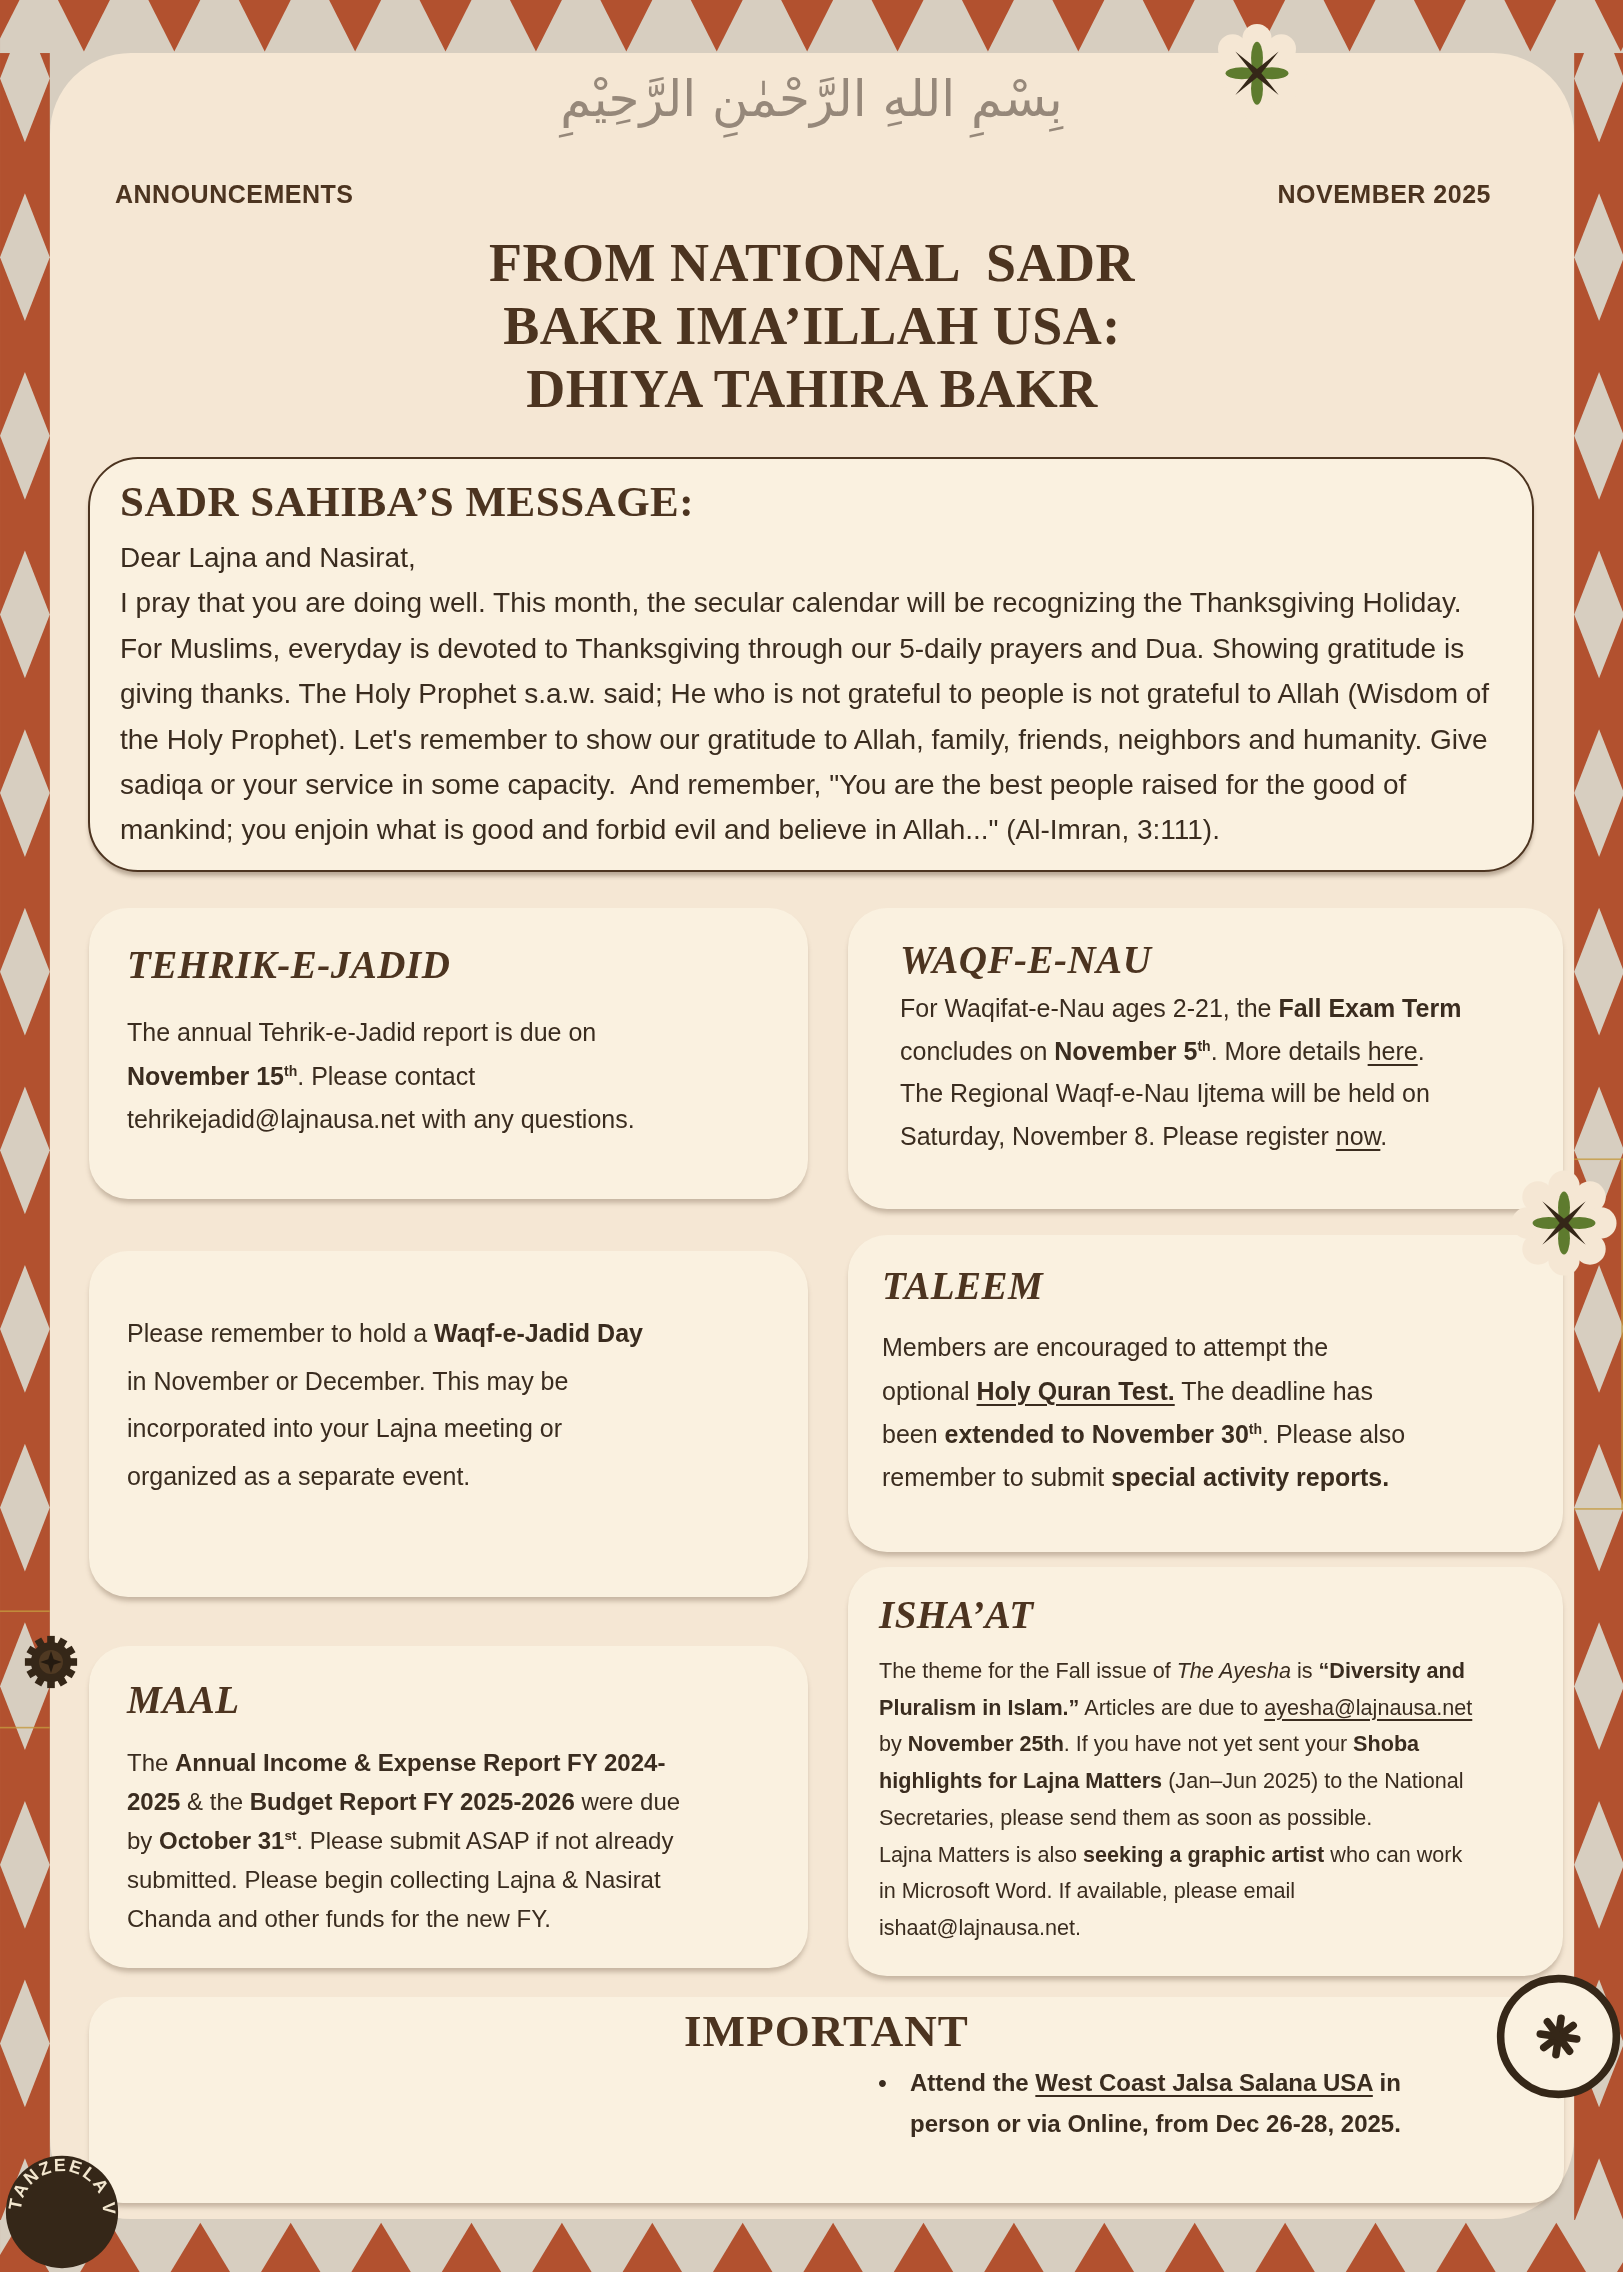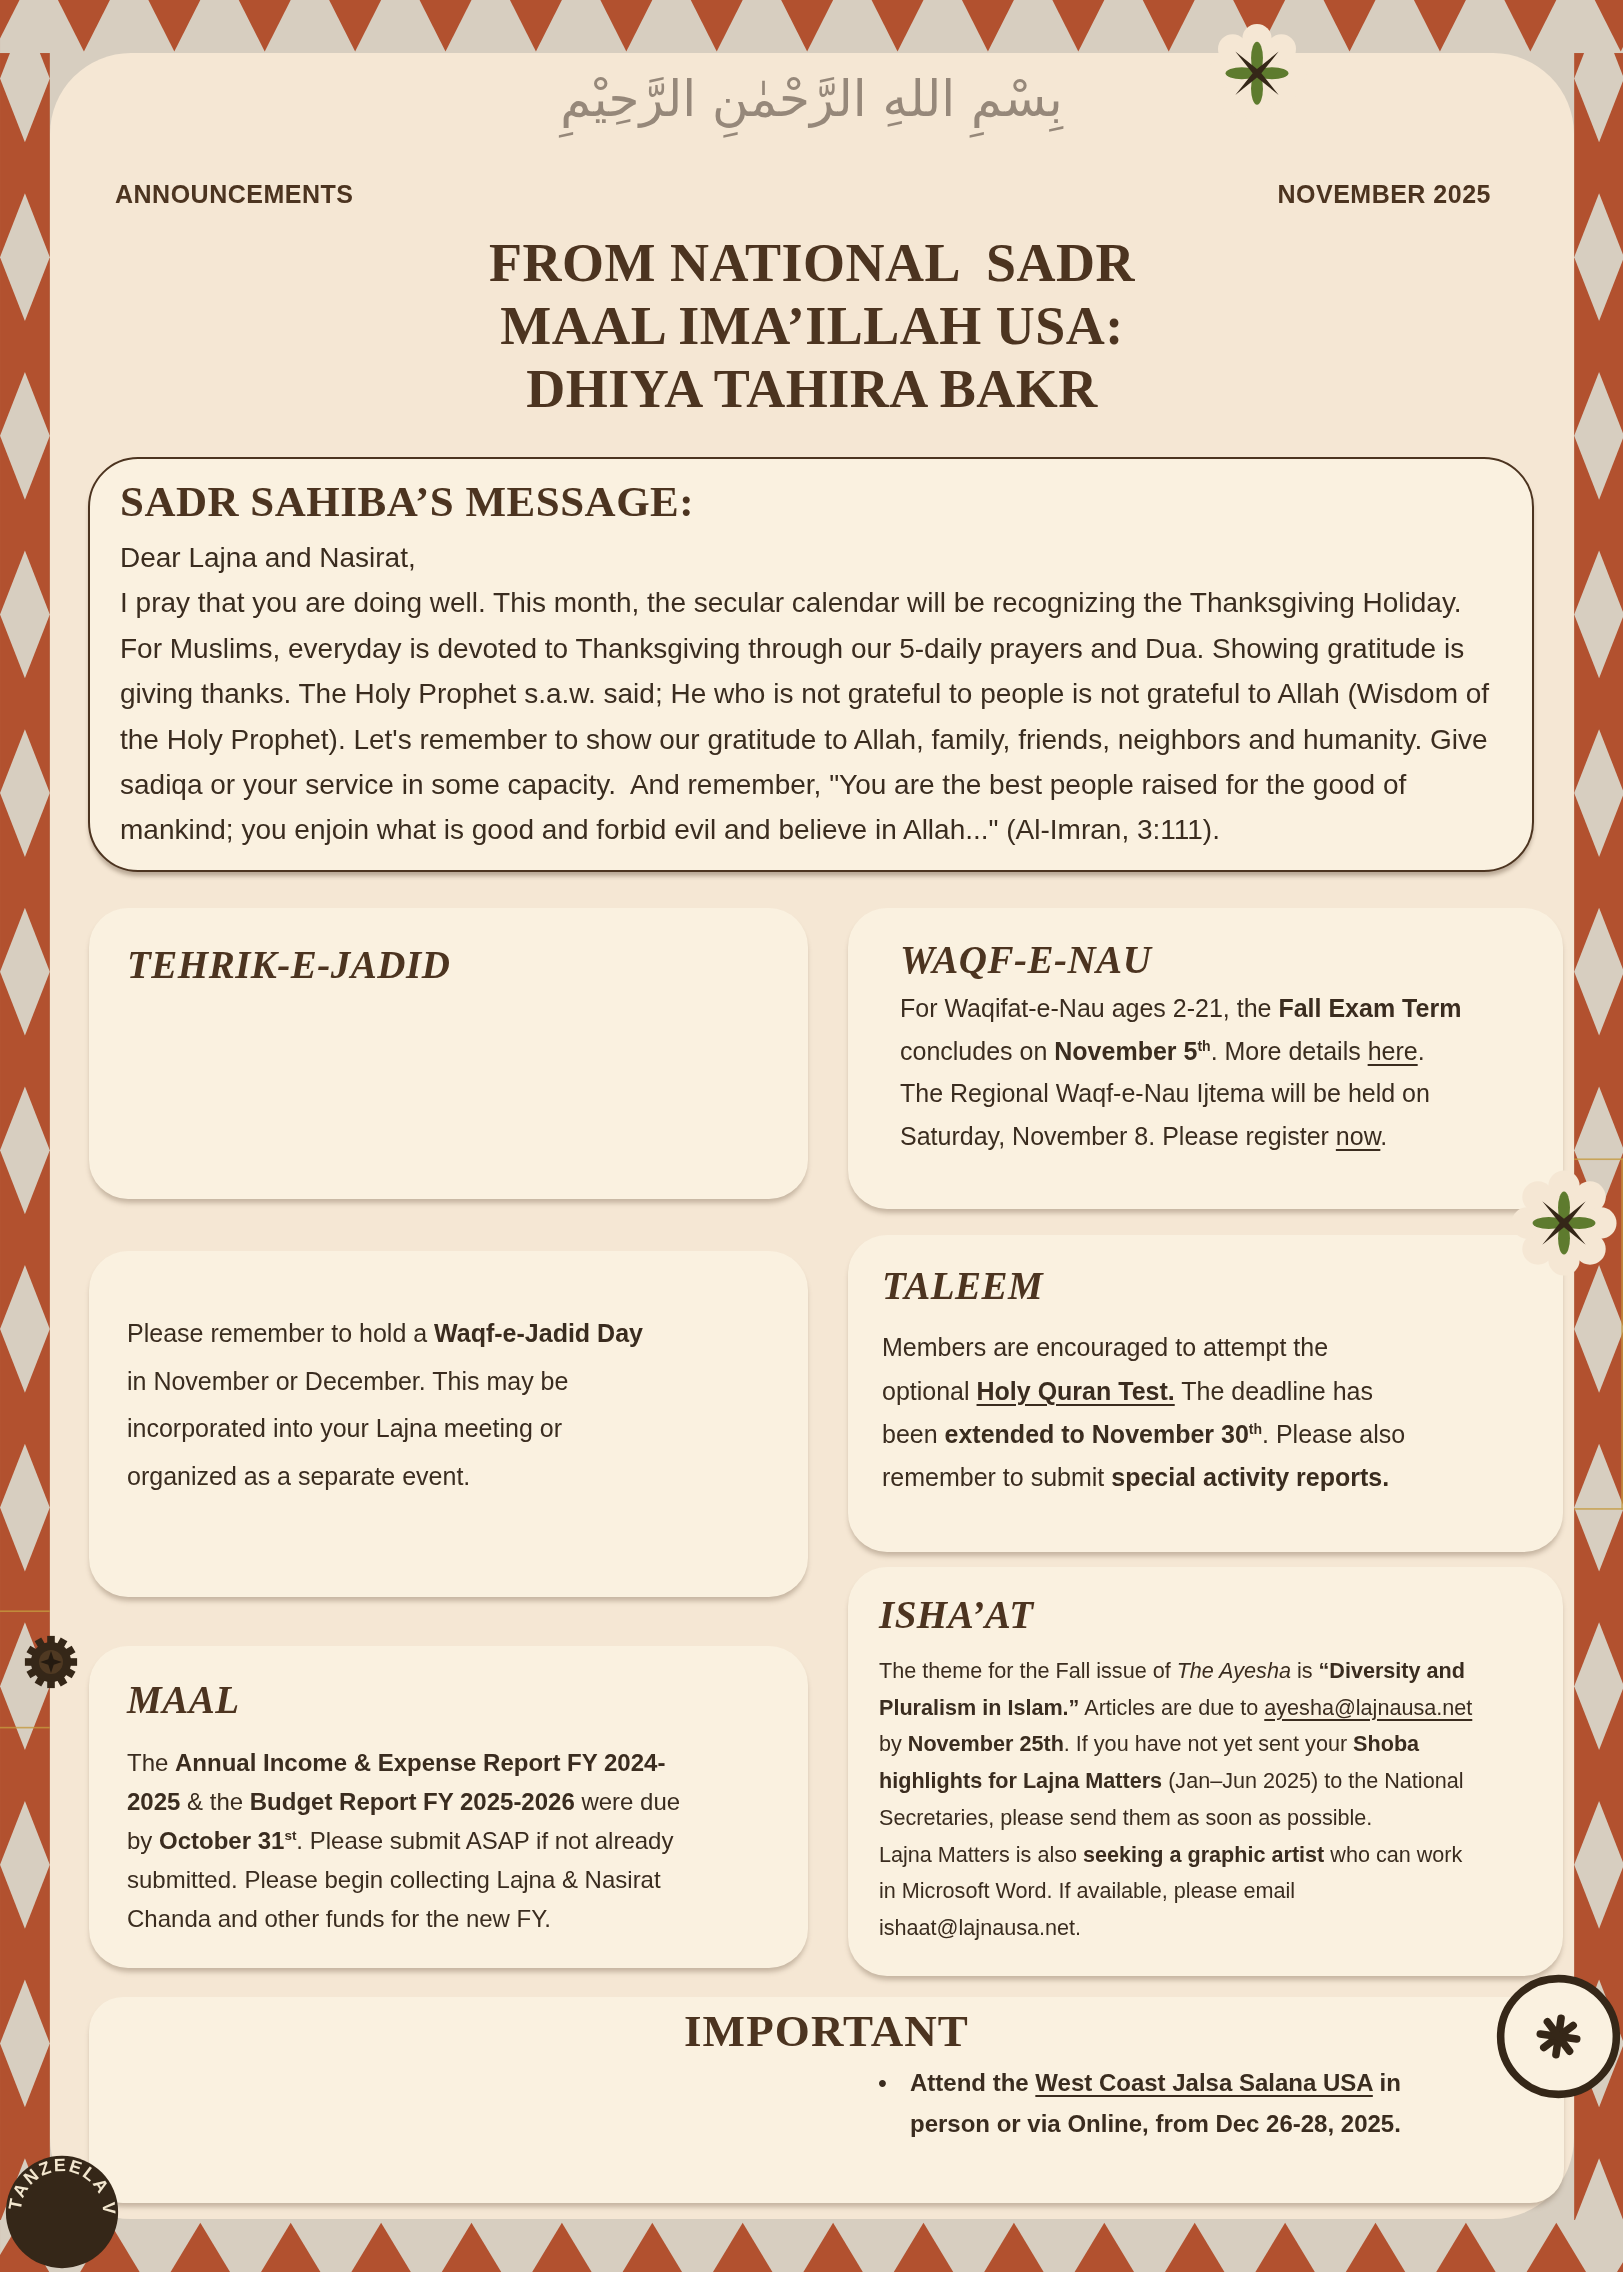--- a/index.html
+++ b/index.html
@@ -163,32 +163,35 @@
       <ellipse cx="28" cy="0" rx="30" ry="11" style="fill:var(--green)"></ellipse>
       <path d="M0,-8 L40,-40 L8,0 L40,40 L0,8 L-40,40 L-8,0 L-40,-40 Z" style="fill:var(--dark)"></path>
     </g>
   </svg>
 
   <div class="abs corner-label l">ANNOUNCEMENTS</div>
   <div class="abs corner-label r">NOVEMBER 2025</div>
 
   <div class="abs page-title">
     <div>FROM NATIONAL  SADR</div>
-    <div>MAAL IMA’ILLAH USA:</div>
+    <div>BAKR IMA’ILLAH USA:</div>
     <div>DHIYA TAHIRA BAKR</div>
   </div>
 
   <div class="abs msgbox">
     <div class="msg-title">SADR SAHIBA’S MESSAGE:</div>
     <div class="msg-body">Dear Lajna and Nasirat,
 I pray that you are doing well. This month, the secular calendar will be recognizing the Thanksgiving Holiday. For Muslims, everyday is devoted to Thanksgiving through our 5-daily prayers and Dua. Showing gratitude is giving thanks. The Holy Prophet s.a.w. said; He who is not grateful to people is not grateful to Allah (Wisdom of the Holy Prophet). Let's remember to show our gratitude to Allah, family, friends, neighbors and humanity. Give sadiqa or your service in some capacity.  And remember, "You are the best people raised for the good of mankind; you enjoin what is good and forbid evil and believe in Allah..." (Al-Imran, 3:111).</div>
   </div>
 
   <div id="card-tehrik" class="abs card">
     <div class="card-title">TEHRIK-E-JADID</div>
+    <div class="card-body rich"><span>The annual Tehrik-e-Jadid report is due on
+</span><span class="b">November 15</span><sup class="b">th</sup><span>. Please contact
+tehrikejadid@lajnausa.net with any questions.</span></div>
   </div>
 
   <div id="card-waqfenau" class="abs card">
     <div class="card-title">WAQF-E-NAU</div>
     <div class="card-body rich"><span>For Waqifat-e-Nau ages 2-21, the </span><span class="b">Fall Exam Term</span><span>
 concludes on </span><span class="b">November 5</span><sup class="b">th</sup><span>. More details </span><a class="u">here</a><span>.
 The Regional Waqf-e-Nau Ijtema will be held on
 Saturday, November 8. Please register </span><a class="u">now</a><span>.</span></div>
   </div>
 

